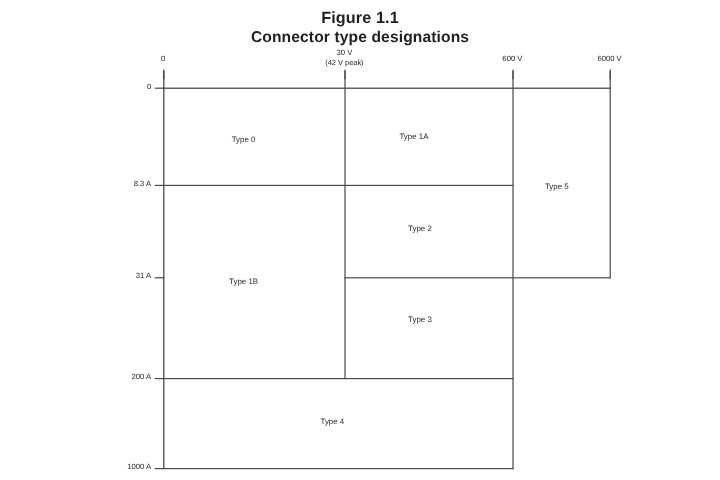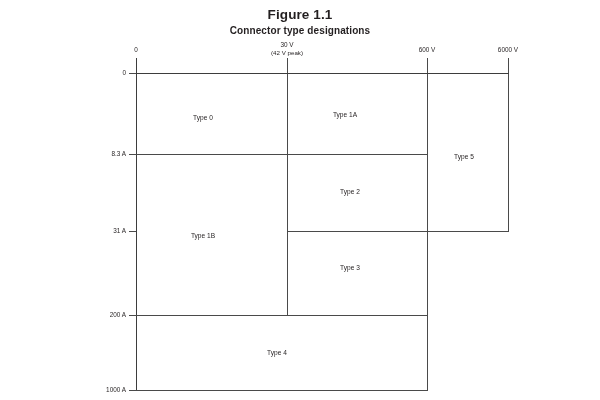--- a/index.html
+++ b/index.html
@@ -33,21 +33,21 @@
   }
   .title-line1 {
     display: block;
     font-size: 13.5px;
     font-weight: bold;
     line-height: 16px;
     letter-spacing: 0.1px;
   }
   .title-line2 {
     display: block;
-    font-size: 10px;
+    font-size: 13px;
     font-weight: bold;
     line-height: 16px;
     letter-spacing: 0.1px;
   }
 
   
   .hline {
     position: absolute;
     height: 0;
     border-top: 1.3px solid #4a4a4a;

